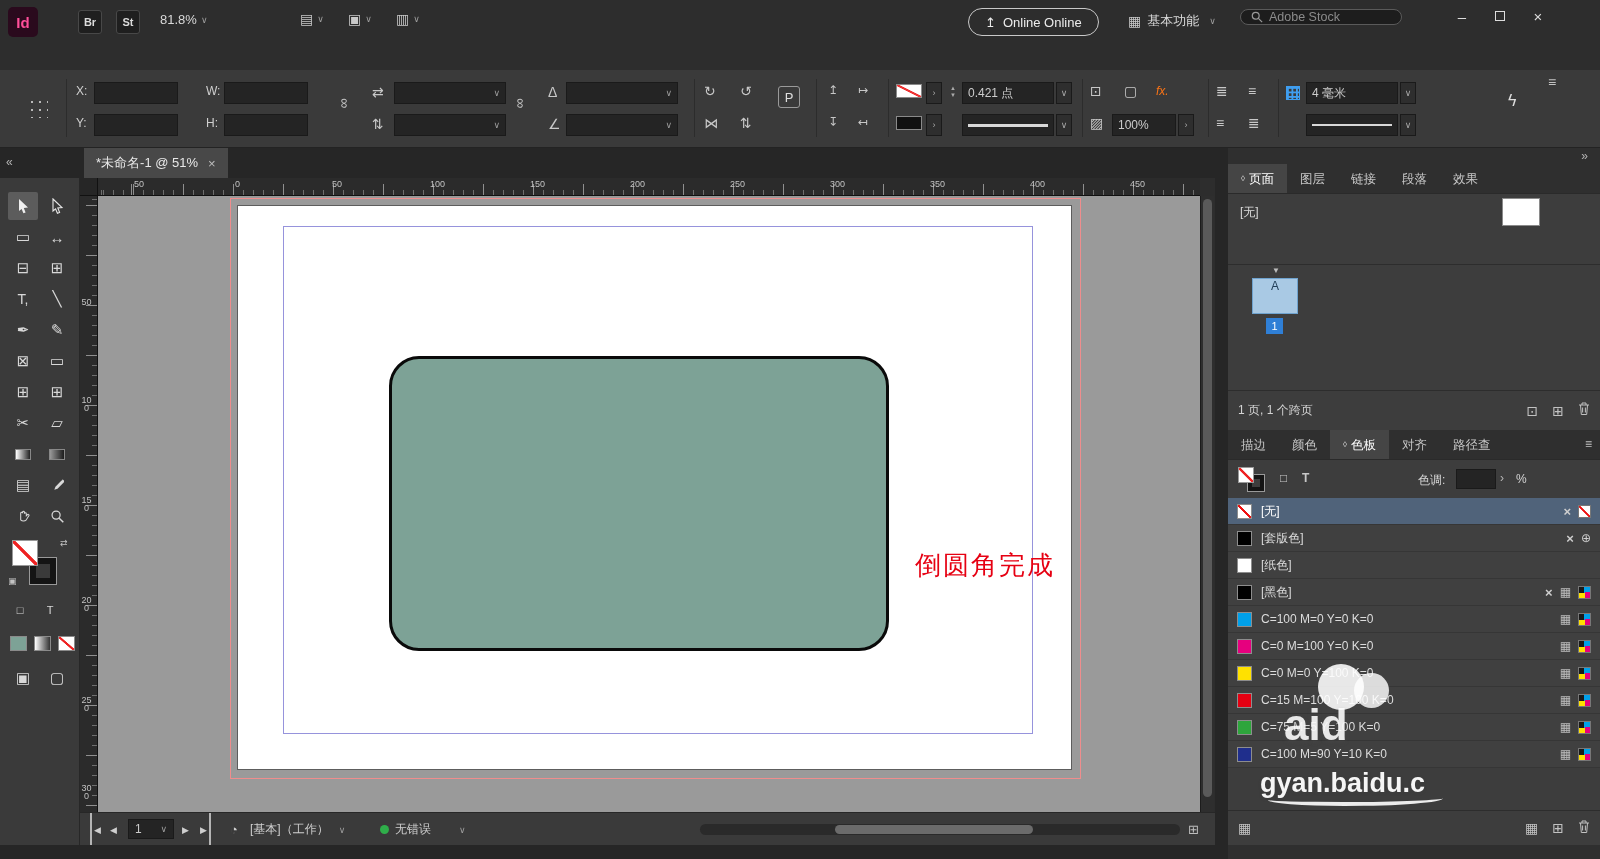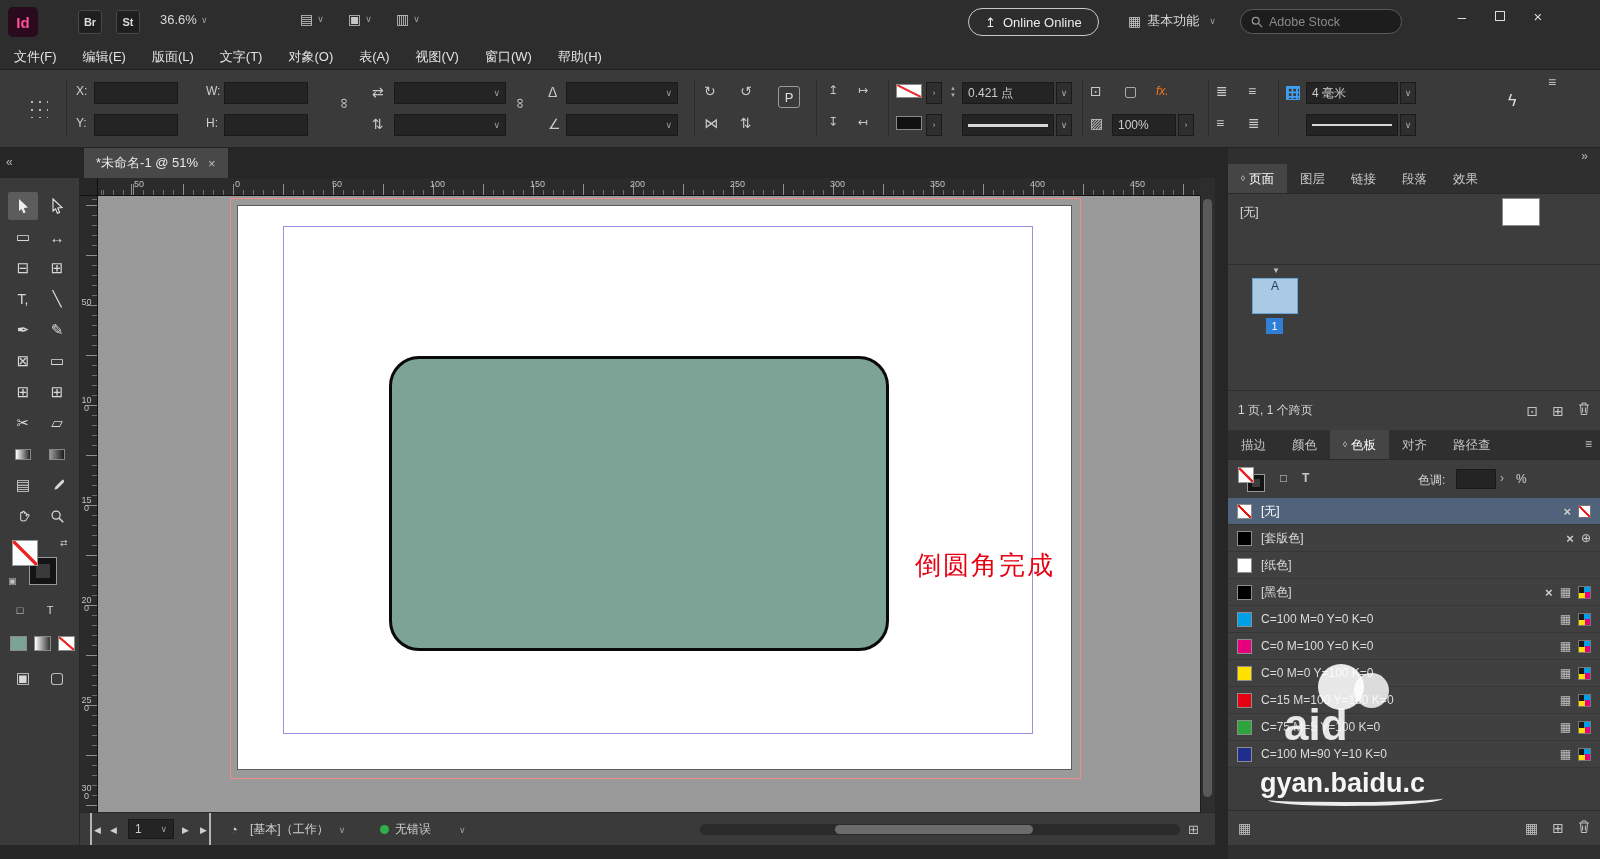--- a/index.html
+++ b/index.html
@@ -9,21 +9,21 @@
   .chev{color:#9f9f9f;font-size:9px;margin-left:4px;}
   .glyph{color:#c8c8c8;font-size:14px;line-height:1;}
   
   #titlebar{position:absolute;left:0;top:0;width:1600px;height:44px;background:#2d2d2d;}
   #id-logo{position:absolute;left:8px;top:7px;width:30px;height:30px;background:#2a0a1d;border-radius:5px;color:#ff4f9a;font-weight:bold;font-size:15px;display:flex;align-items:center;justify-content:center;}
   .tb-badge{position:absolute;top:10px;width:24px;height:24px;background:#1f1f1f;border:1px solid #484848;border-radius:3px;color:#dcdcdc;font-weight:bold;font-size:11px;display:flex;align-items:center;justify-content:center;}
   #zoom-ctl{position:absolute;left:160px;top:12px;color:#d9d9d9;font-size:13px;display:flex;align-items:center;}
   .tb-group{position:absolute;top:12px;display:flex;align-items:center;color:#c4c4c4;}
   #publish-btn{position:absolute;left:968px;top:8px;height:28px;padding:0 16px;border:1px solid #c9c9c9;border-radius:14px;display:flex;align-items:center;gap:7px;color:#ececec;font-size:13px;}
   #workspace-ctl{position:absolute;left:1128px;top:12px;display:flex;align-items:center;gap:6px;color:#d9d9d9;font-size:13px;}
-  #search-box{position:absolute;left:1240px;top:9px;width:162px;height:25px;background:#1d1d1d;border:1px solid #5a5a5a;border-radius:13px;display:flex;align-items:center;padding:0 10px;gap:6px;}
+  #search-box{position:absolute;left:1240px;top:9px;width:162px;height:16px;background:#1d1d1d;border:1px solid #5a5a5a;border-radius:13px;display:flex;align-items:center;padding:0 10px;gap:6px;}
   #search-box .ph{color:#8b8b8b;font-size:12.5px;}
   .winbtn{position:absolute;top:0;width:38px;height:32px;display:flex;align-items:center;justify-content:center;color:#dcdcdc;font-size:15px;}
   .restore-sq{width:10px;height:10px;border:1px solid #dcdcdc;}
   
   #menubar{position:absolute;left:0;top:44px;width:1600px;height:26px;background:#2d2d2d;display:flex;align-items:center;padding-left:14px;gap:26px;border-bottom:1px solid #232323;}
   .menu-item{color:#e2e2e2;font-size:13px;white-space:nowrap;}
   
   #controlbar{position:absolute;left:0;top:70px;width:1600px;height:78px;background:#3a3a3a;border-bottom:1px solid #232323;}
   .ci{position:absolute;display:flex;align-items:center;}
   .lab{color:#cfcfcf;font-size:12px;}
@@ -132,21 +132,21 @@
 
 <div id="app">
 
   <div id="titlebar">
     <div id="id-logo">
         <span>Id</span>
       </div>
     <div class="tb-badge" style="left:78px;">Br</div>
     <div class="tb-badge" style="left:116px;">St</div>
     <div id="zoom-ctl">
-        <span>36.6%</span>
+        <span>81.8%</span>
         <span class="chev">∨</span>
       </div>
     <div class="tb-group" style="left:300px;">
         <span class="glyph">▤</span>
         <span class="chev">∨</span>
       </div>
     <div class="tb-group" style="left:348px;">
         <span class="glyph">▣</span>
         <span class="chev">∨</span>
       </div>
@@ -170,31 +170,20 @@
         </svg>
       <span class="ph">Adobe Stock</span>
     </div>
     <div class="winbtn" style="left:1443px;">–</div>
     <div class="winbtn" style="left:1481px;">
         <span class="restore-sq"></span>
       </div>
     <div class="winbtn" style="left:1519px;">×</div>
   </div>
 
-  <div id="menubar">
-      <div class="menu-item">文件(F)</div>
-      <div class="menu-item">编辑(E)</div>
-      <div class="menu-item">版面(L)</div>
-      <div class="menu-item">文字(T)</div>
-      <div class="menu-item">对象(O)</div>
-      <div class="menu-item">表(A)</div>
-      <div class="menu-item">视图(V)</div>
-      <div class="menu-item">窗口(W)</div>
-      <div class="menu-item">帮助(H)</div>
-    </div>
 
   <div id="controlbar">
     <div id="refgrid"></div>
     <div class="vsep" style="left:66px;"></div>
     <span class="ci lab" style="left:76px;top:14px;">X:</span>
     <div class="ci inp" style="left:94px;top:12px;width:84px;"></div>
     <span class="ci lab" style="left:76px;top:46px;">Y:</span>
     <div class="ci inp" style="left:94px;top:44px;width:84px;"></div>
     <span class="ci lab" style="left:206px;top:14px;">W:</span>
     <div class="ci inp" style="left:224px;top:12px;width:84px;"></div>

